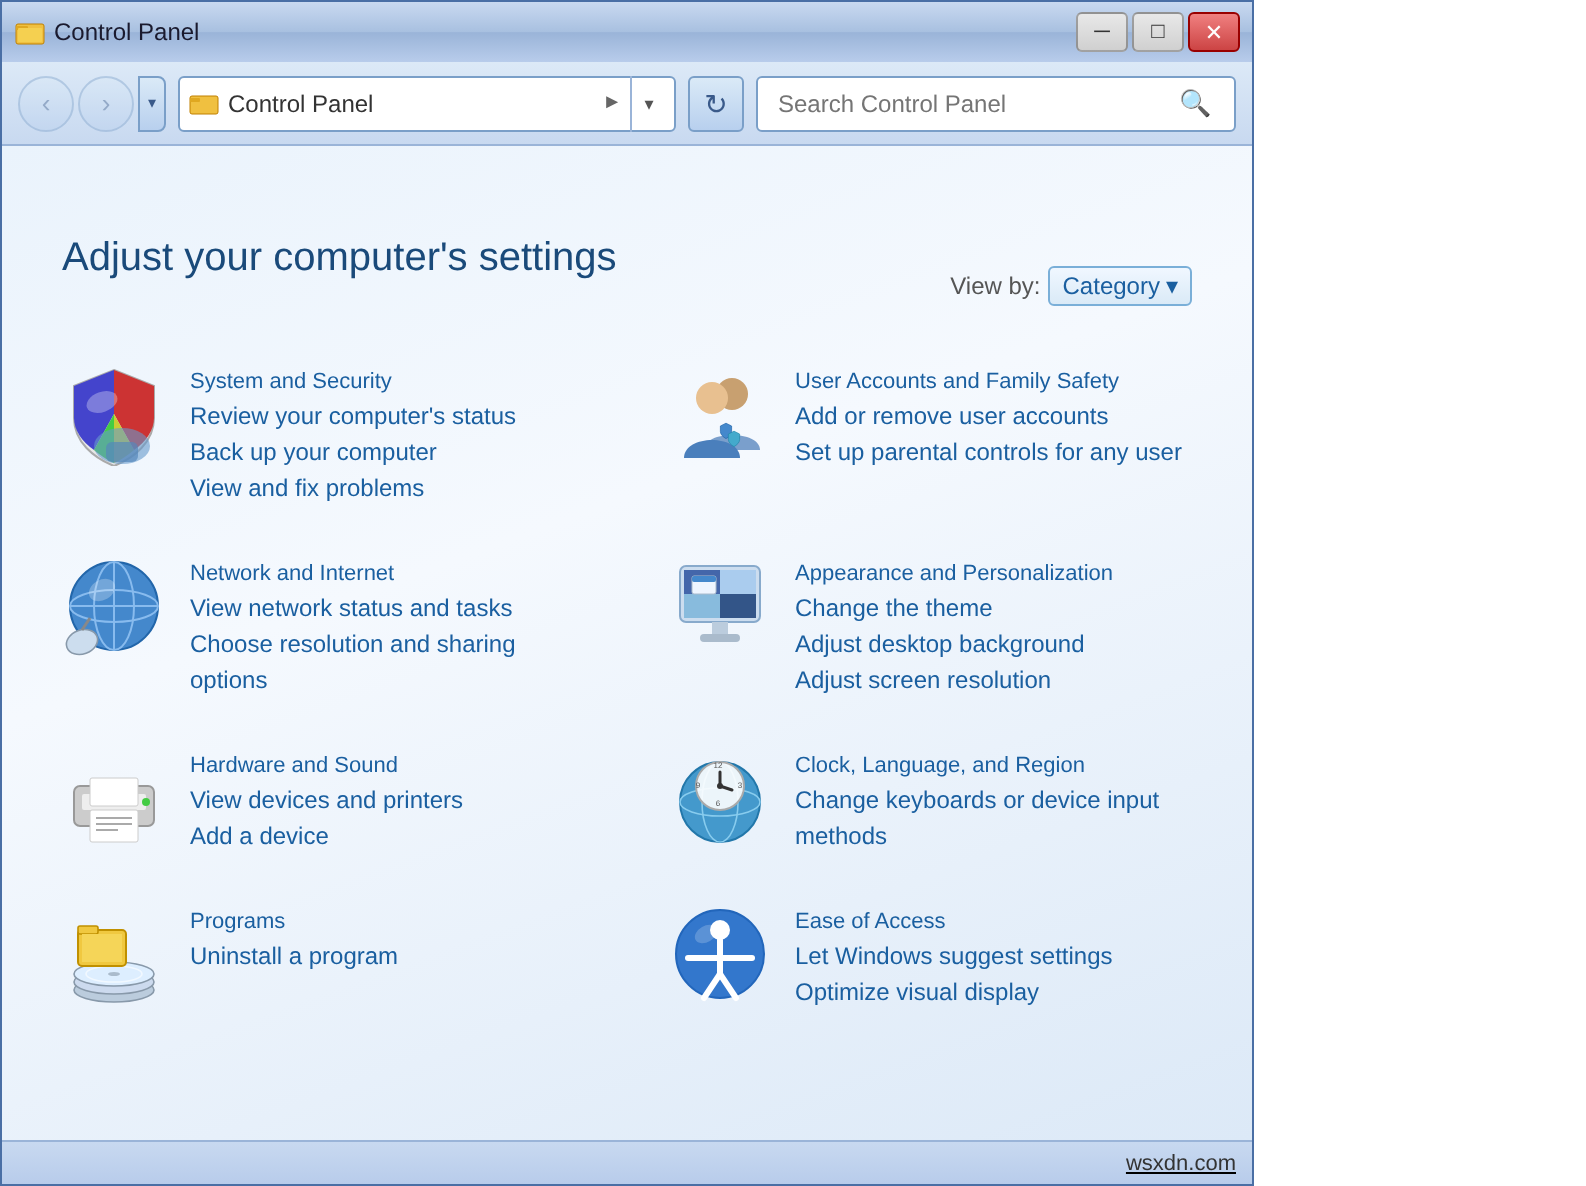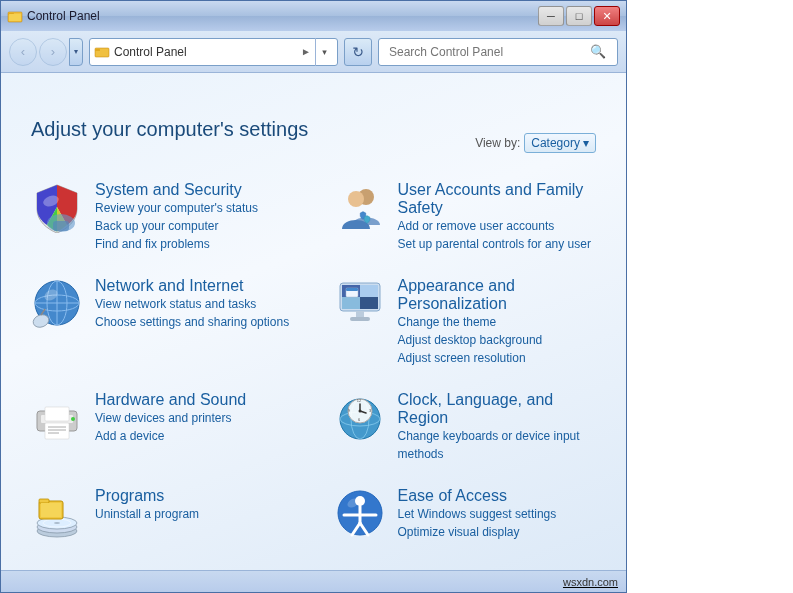--- a/index.html
+++ b/index.html
@@ -275,21 +275,21 @@
       display: flex;
       align-items: center;
       justify-content: center;
     }
 
     .category-content {
       flex: 1;
     }
 
     .category-title {
-      font-size: 16px;
+      font-size: 11px;
       color: #1a5fa0;
       font-weight: normal;
       margin-bottom: 3px;
       cursor: pointer;
       text-decoration: none;
     }
 
     .category-link {
       font-size: 12px;
       color: #1a5fa0;
@@ -407,21 +407,21 @@
             <ellipse cx="20" cy="20" rx="8" ry="5" fill="rgba(255,255,255,0.3)" transform="rotate(-20 20 20)"></ellipse>
 
             <ellipse cx="30" cy="42" rx="14" ry="9" fill="#6699cc" opacity="0.6"></ellipse>
             <rect x="22" y="40" width="16" height="10" rx="3" fill="#5588bb" opacity="0.7"></rect>
           </svg>
         </div>
         <div class="category-content">
           <a class="category-title">System and Security</a>
           <a class="category-link">Review your computer's status</a>
           <a class="category-link">Back up your computer</a>
-          <a class="category-link">Find and fix problems</a>
+          <a class="category-link">View and fix problems</a>
         </div>
       </div>
 
       <div class="category-item">
         <div class="category-icon icon-users">
           <svg viewBox="0 0 52 52">
 
             <circle cx="32" cy="16" r="8" fill="#c8a070"></circle>
             <path d="M18 44 C18 34 46 34 46 44" fill="#7a9fcc" stroke="none"></path>
 
@@ -451,21 +451,21 @@
 
             <ellipse cx="20" cy="18" rx="7" ry="5" fill="rgba(255,255,255,0.25)" transform="rotate(-30 20 18)"></ellipse>
 
             <ellipse cx="10" cy="44" rx="8" ry="6" fill="#ccddee" stroke="#8899aa" stroke-width="0.8" transform="rotate(-20 10 44)"></ellipse>
             <line x1="10" y1="38" x2="14" y2="32" stroke="#888" stroke-width="1.5"></line>
           </svg>
         </div>
         <div class="category-content">
           <a class="category-title">Network and Internet</a>
           <a class="category-link">View network status and tasks</a>
-          <a class="category-link">Choose settings and sharing options</a>
+          <a class="category-link">Choose resolution and sharing options</a>
         </div>
       </div>
 
       <div class="category-item">
         <div class="category-icon icon-appearance">
           <svg viewBox="0 0 52 52">
 
             <rect x="6" y="6" width="40" height="28" rx="3" fill="#ccddef" stroke="#88aacc" stroke-width="1"></rect>
             <rect x="8" y="8" width="36" height="24" fill="#6688aa"></rect>
 

